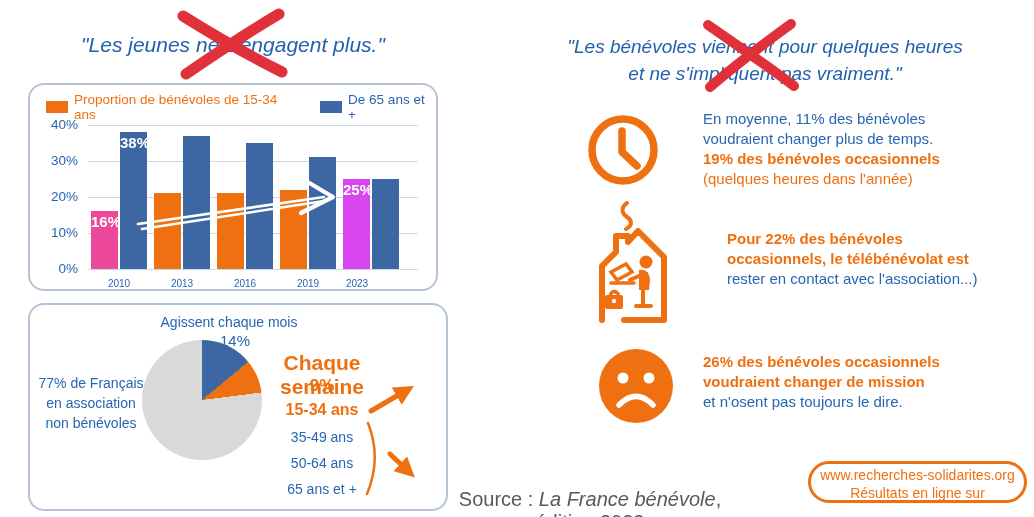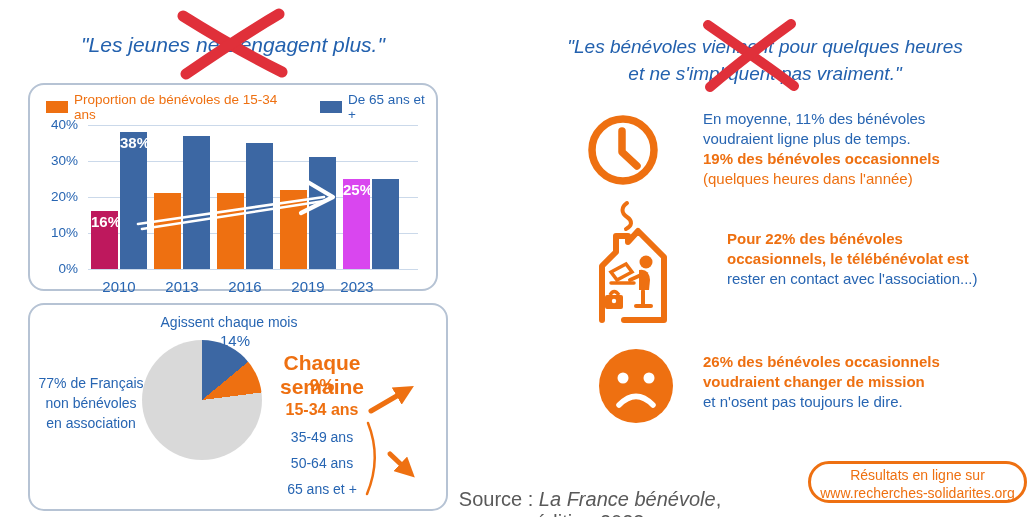--- a/index.html
+++ b/index.html
@@ -20,21 +20,21 @@
   
   .legend{position:absolute;left:16px;top:7px;display:flex;gap:18px;align-items:center;font-size:13.5px;}
   .legend-item{display:flex;align-items:center;gap:6px;}
   .swatch{width:22px;height:12px;display:inline-block;}
   .plot{position:absolute;left:0;top:0;width:100%;height:100%;}
   .gridline{position:absolute;height:1px;background:#CBD9EA;}
   .ytick{position:absolute;width:48px;text-align:right;font-size:13.5px;color:var(--blue-text,#2765B2);}
   .bar{position:absolute;}
   .bar-label{position:absolute;top:2px;left:0;width:100%;text-align:center;color:#fff;
              font-weight:bold;font-size:15px;}
-  .xtick{position:absolute;text-align:center;font-size:15px;color:var(--blue-text,#2765B2);}
+  .xtick{position:absolute;text-align:center;font-size:10px;color:var(--blue-text,#2765B2);}
   .trend{position:absolute;left:0;top:0;pointer-events:none;}
   
   .pie-top-label{position:absolute;left:129px;top:9px;width:140px;text-align:center;
                  font-size:14px;color:var(--blue-text,#2765B2);}
   .pie-top-value{position:absolute;left:155px;top:27px;width:100px;text-align:center;
                  font-size:15px;color:var(--blue-text,#2765B2);}
   .pie{position:absolute;left:112px;top:35px;width:120px;height:120px;border-radius:50%;}
   .pie-caption{position:absolute;left:2px;top:68px;width:118px;text-align:center;
                font-size:14px;line-height:20px;color:var(--blue-text,#2765B2);}
   .weekly-label{position:absolute;left:227px;top:46px;width:130px;text-align:center;
@@ -89,21 +89,21 @@
         <div class="gridline" style="left: 58px; top: 184px; width: 330px;"></div>
         <div class="ytick" style="left: 0px; top: 176px;">0%</div>
         <div class="gridline" style="left: 58px; top: 148px; width: 330px;"></div>
         <div class="ytick" style="left: 0px; top: 140px;">10%</div>
         <div class="gridline" style="left: 58px; top: 112px; width: 330px;"></div>
         <div class="ytick" style="left: 0px; top: 104px;">20%</div>
         <div class="gridline" style="left: 58px; top: 76px; width: 330px;"></div>
         <div class="ytick" style="left: 0px; top: 68px;">30%</div>
         <div class="gridline" style="left: 58px; top: 40px; width: 330px;"></div>
         <div class="ytick" style="left: 0px; top: 32px;">40%</div>
-        <div class="bar" style="left: 61px; top: 126.4px; width: 27px; height: 57.6px; background: #be185d;">
+        <div class="bar" style="left: 61px; top: 126.4px; width: 27px; height: 57.6px; background: #ec4899;">
           <span class="bar-label">16%</span>
         </div>
         <div class="bar" style="left: 90px; top: 47.2px; width: 27px; height: 136.8px; background: rgb(60, 103, 163);">
           <span class="bar-label">38%</span>
         </div>
         <div class="xtick" style="left: 58px; top: 193px; width: 62px;">2010</div>
         <div class="bar" style="left: 124px; top: 108.4px; width: 27px; height: 75.6px; background: rgb(238, 112, 17);"></div>
         <div class="bar" style="left: 153px; top: 50.8px; width: 27px; height: 133.2px; background: rgb(60, 103, 163);"></div>
         <div class="xtick" style="left: 121px; top: 193px; width: 62px;">2013</div>
         <div class="bar" style="left: 187px; top: 108.4px; width: 27px; height: 75.6px; background: rgb(238, 112, 17);"></div>
@@ -124,22 +124,22 @@
       <path d="M276,96 L303,112 L271,128" stroke="#fff" stroke-width="4.2" stroke-linecap="round" stroke-linejoin="round" fill="none"></path>
     </svg>
   </div>
 
   <div class="card pie-card">
     <div class="pie-top-label">Agissent chaque mois</div>
     <div class="pie-top-value">14%</div>
     <div class="pie" style="background: conic-gradient(rgb(60, 103, 163) 0deg, rgb(60, 103, 163) 50.4deg, rgb(238, 112, 17) 50.4deg, rgb(238, 112, 17) 82.8deg, rgb(217, 217, 217) 82.8deg, rgb(217, 217, 217) 360deg);"></div>
     <div class="pie-caption">
         <div>77% de Français</div>
+        <div>en association</div>
         <div>non bénévoles</div>
-        <div>en association</div>
       </div>
     <div class="weekly-label">Chaque semaine</div>
     <div class="weekly-value">9%</div>
     <div class="age-list">
         <div class="age age-hl">15-34 ans</div>
         <div class="age">35-49 ans</div>
         <div class="age">50-64 ans</div>
         <div class="age">65 ans et +</div>
       </div>
     <svg class="pie-arrows" width="416" height="204" viewBox="0 0 416 204">
@@ -162,21 +162,21 @@
     <path d="M8,7 C38,28 68,48 94,68" stroke="#E0303A" stroke-width="10" stroke-linecap="round" fill="none"></path>
     <path d="M91,6 C62,27 34,48 10,69" stroke="#E0303A" stroke-width="10" stroke-linecap="round" fill="none"></path>
   </svg>
 
   <svg class="icon-clock" width="76" height="76" viewBox="0 0 76 76">
     <circle cx="38" cy="38" r="31" stroke="#EE7011" stroke-width="7.5" fill="none"></circle>
     <path d="M37,19 L37,40 L52,54" stroke="#EE7011" stroke-width="7.5" stroke-linecap="round" stroke-linejoin="round" fill="none"></path>
   </svg>
   <div class="item-text it0">
       <div class="line"><span class="seg-blue">En moyenne, 11% des bénévoles</span></div>
-      <div class="line"><span class="seg-blue">voudraient ligne plus de temps.</span></div>
+      <div class="line"><span class="seg-blue">voudraient changer plus de temps.</span></div>
       <div class="line"><span class="seg-orange seg-b">19% des bénévoles occasionnels</span></div>
       <div class="line"><span class="seg-orange">(quelques heures dans l'année)</span></div>
     </div>
 
   <svg class="icon-house" width="80" height="128" viewBox="0 0 80 128">
     <path d="M37,5 C31,9 31,15 37,19 C43,23 42,28 36,31" stroke="#EE7011" stroke-width="4" stroke-linecap="round" fill="none"></path>
     <path d="M12,122 L12,68 L26,54 L26,38 L38,38 L38,44 L48,33 L74,59 L74,122 L34,122" stroke="#EE7011" stroke-width="6" stroke-linecap="round" stroke-linejoin="round" fill="none"></path>
     <path d="M21,74 L36,66 L42,74 L27,82 Z" stroke="#EE7011" stroke-width="3.5" fill="#fff"></path>
     <line x1="21" y1="85" x2="44" y2="85" stroke="#EE7011" stroke-width="3.5" stroke-linecap="round"></line>
     <circle cx="56" cy="64" r="6.5" fill="#EE7011"></circle>
@@ -201,17 +201,17 @@
     <path d="M20,56 Q37,39 54,56" stroke="#fff" stroke-width="5.5" stroke-linecap="round" fill="none"></path>
   </svg>
   <div class="item-text it2">
       <div class="line"><span class="seg-orange seg-b">26% des bénévoles occasionnels</span></div>
       <div class="line"><span class="seg-orange seg-b">voudraient changer de mission</span></div>
       <div class="line"><span class="seg-blue">et n'osent pas toujours le dire.</span></div>
     </div>
 
   <div class="source"><span>Source : </span><span class="it">La France bénévole</span><span>, édition 2023</span></div>
   <div class="badge">
+    <div>www.recherches-solidarites.org</div>
     <div>Résultats en ligne sur</div>
-    <div>www.recherches-solidarites.org</div>
   </div>
 
 </div>
 
 </body></html>

